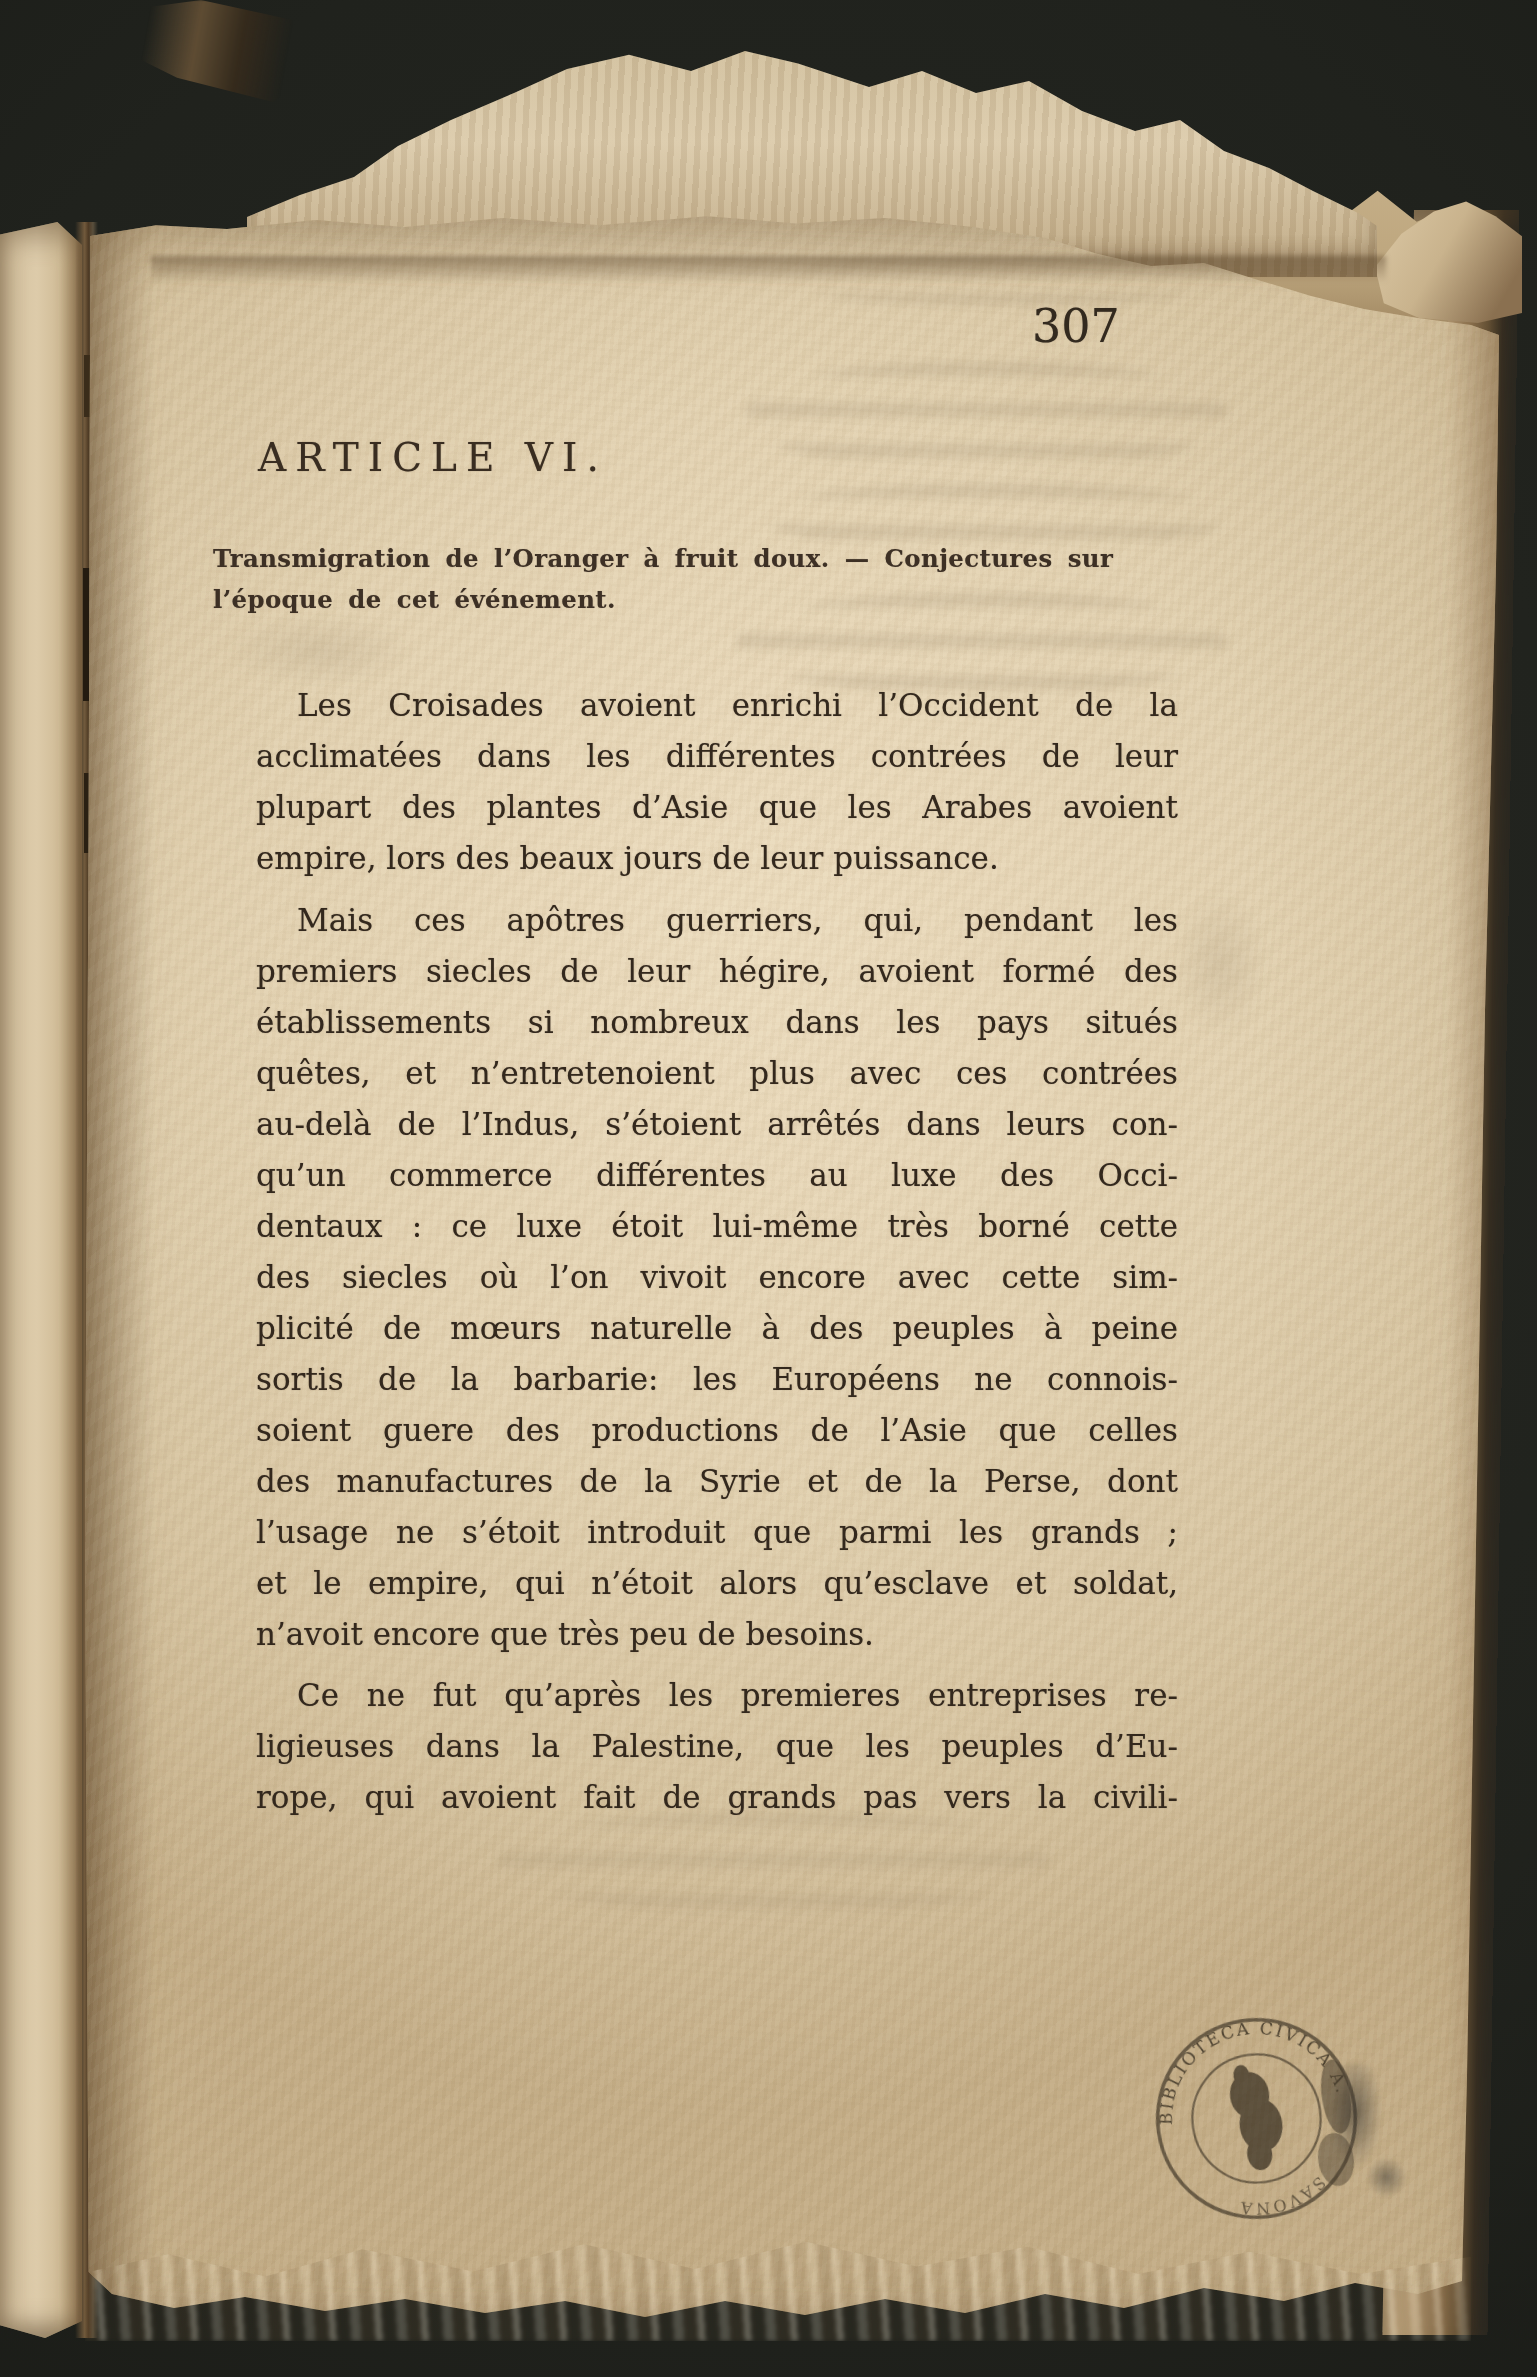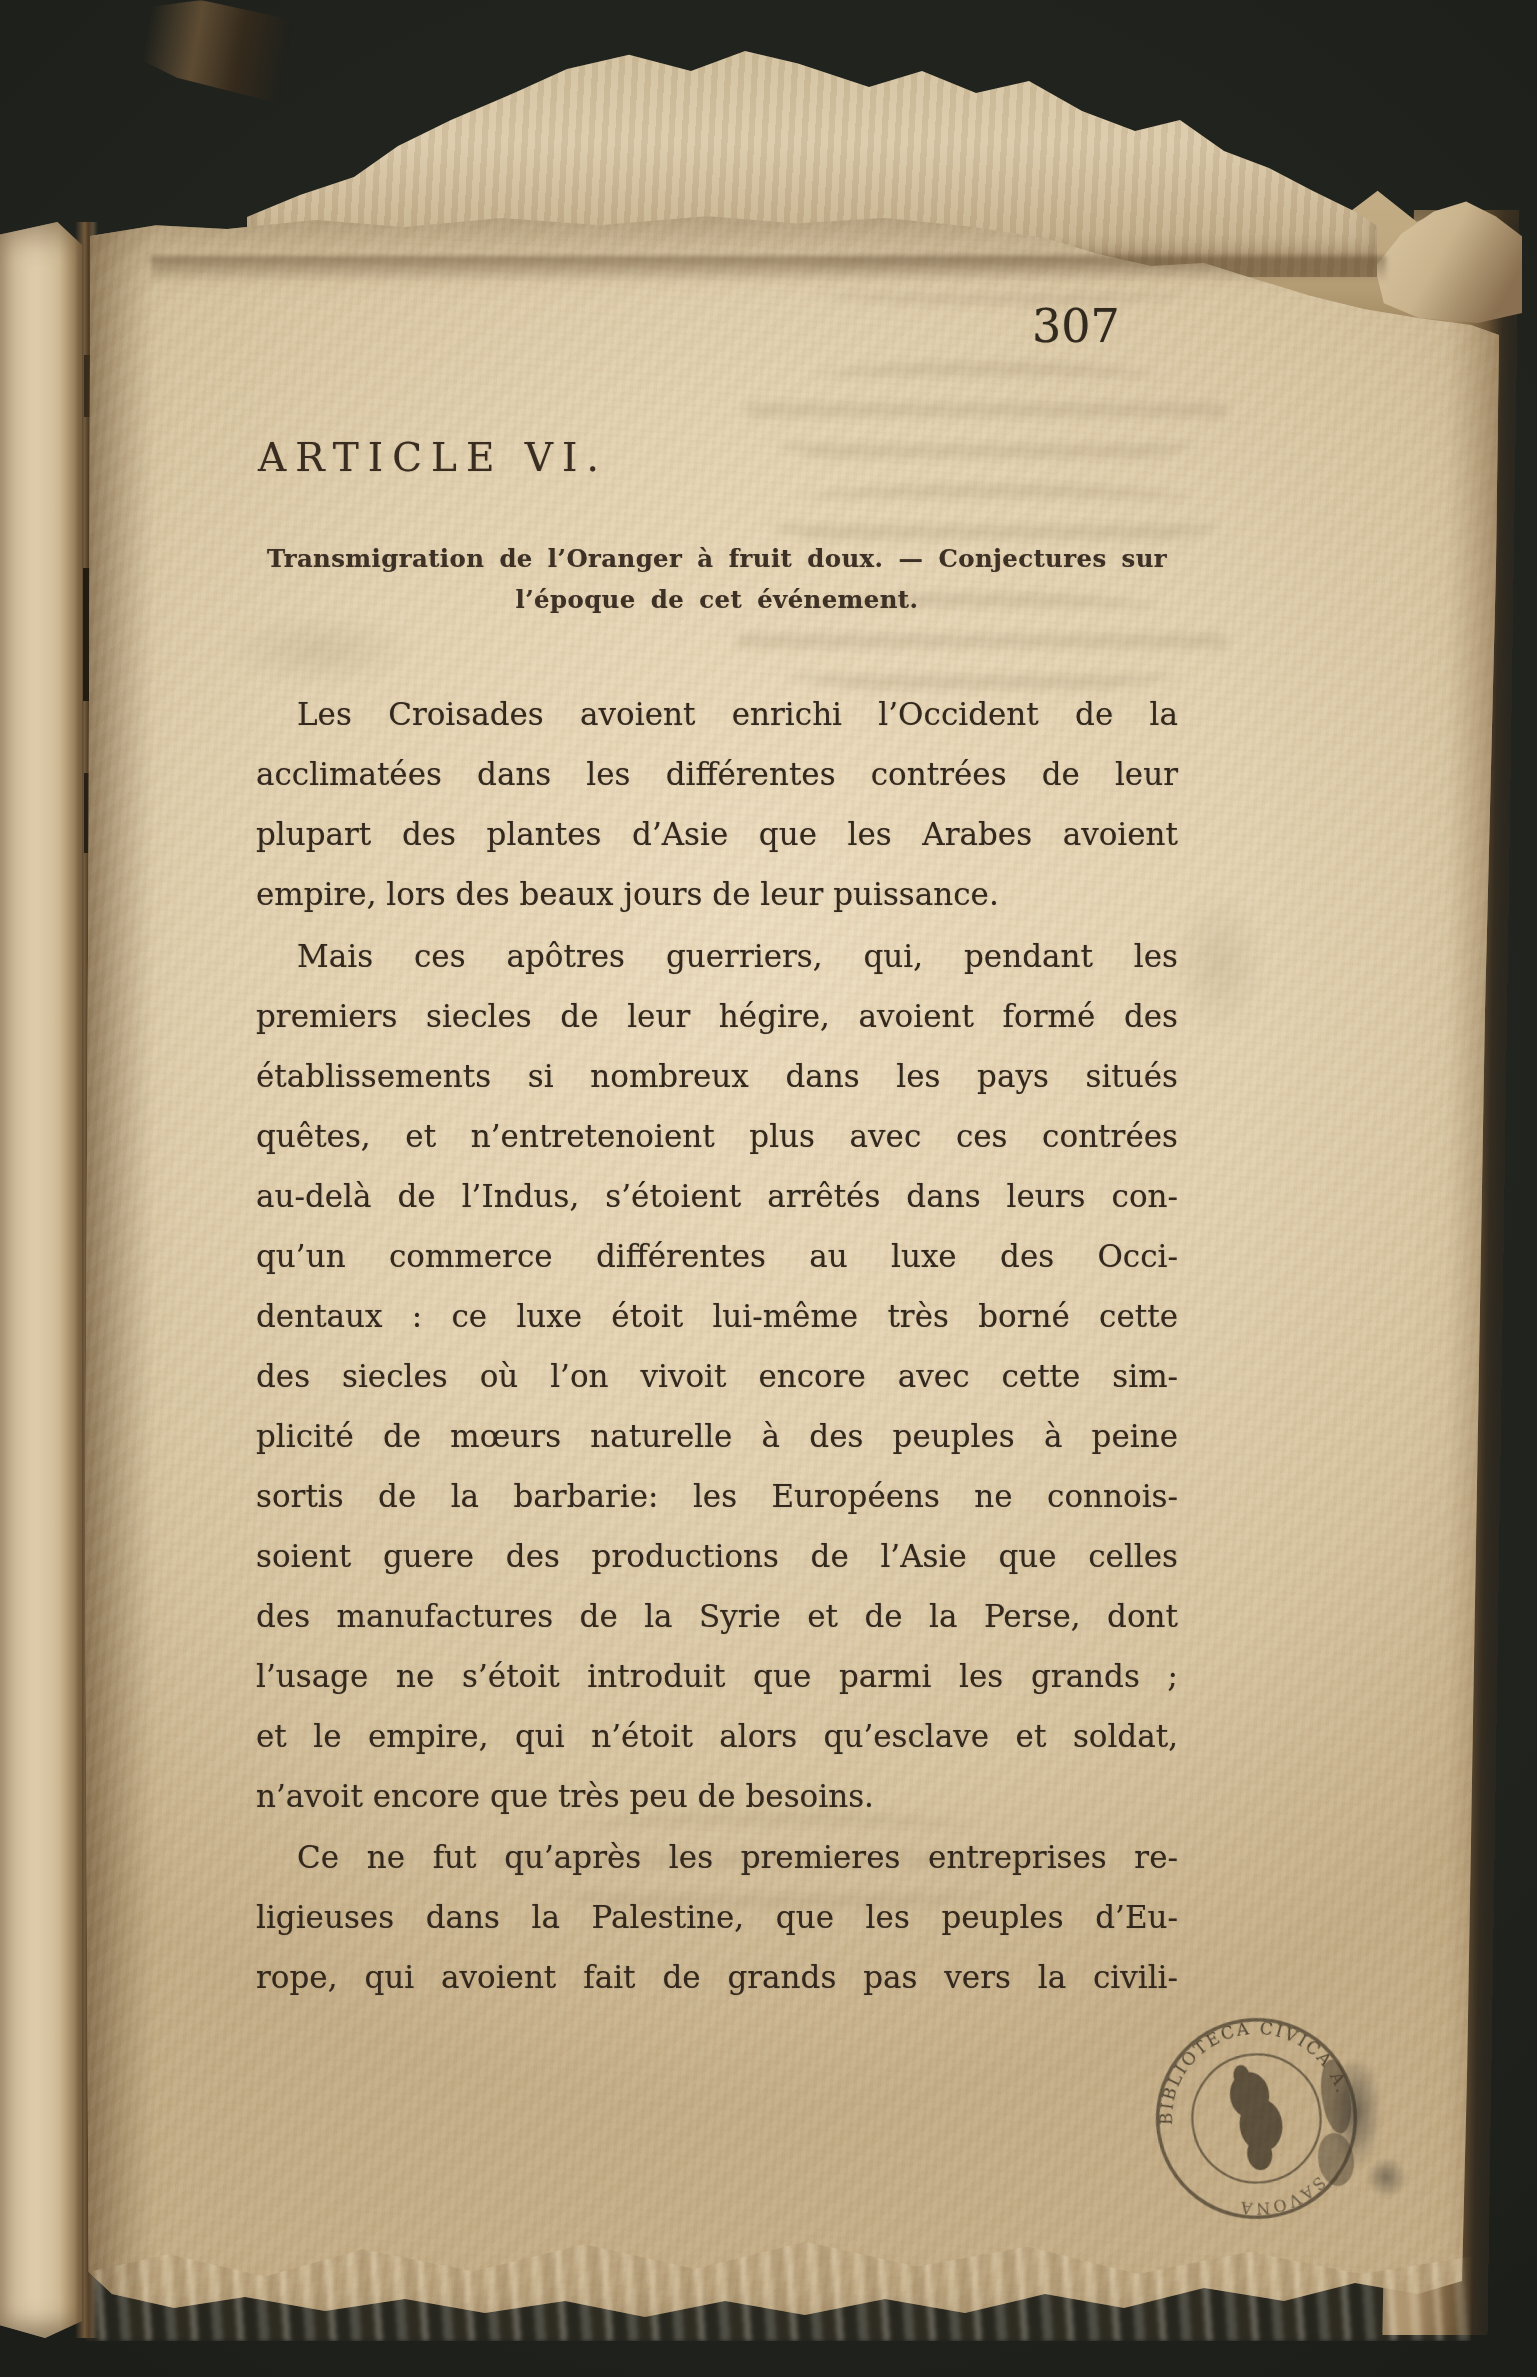--- a/index.html
+++ b/index.html
@@ -98,32 +98,32 @@
   .page-number{
     position:absolute;left:1032px;top:299px;width:151px;text-align:left;
     font-size:46px;color:#332a1f;text-shadow:0 0 0.9px rgba(51,42,31,.45);
   }
   .article-title{
     position:absolute;left:258px;top:435px;width:920px;
     font-size:39px;letter-spacing:9px;color:#392d21;
     text-shadow:0 0 1.1px rgba(57,45,33,.45);
   }
   .article-subtitle{
-    position:absolute;left:213px;top:538px;width:1008px;text-align:center;
+    position:absolute;left:213px;top:538px;width:1008px;text-align:left;
     font-size:24.4px;font-weight:600;line-height:41px;letter-spacing:0.4px;word-spacing:6.2px;
     color:#3d3025;text-shadow:0 0 0.9px rgba(61,48,37,.4);
   }
   .body-text{
     position:absolute;left:256px;top:680px;width:922px;
     font-size:31px;line-height:51px;color:#33281d;
     text-shadow:0 0 1.2px rgba(51,40,29,.35);
   }
   .paragraph{margin:0;}
   .paragraph + .paragraph{margin-top:10.7px;}
-  .paragraph .line{text-align:justify;text-align-last:justify;white-space:nowrap;margin-top:9px;}
+  .paragraph .line{text-align:justify;text-align-last:justify;white-space:nowrap;}
   .paragraph .line{white-space:normal;}
   .paragraph .line:first-child{text-indent:41px;}
   .paragraph .line.flush{text-align-last:left;}
   
   .library-stamp{
     position:absolute;left:1139px;top:2001px;width:235px;height:235px;
     opacity:.82;mix-blend-mode:multiply;filter:blur(0.4px);
     transform:rotate(-8deg);
   }
   .ink-smudge{

